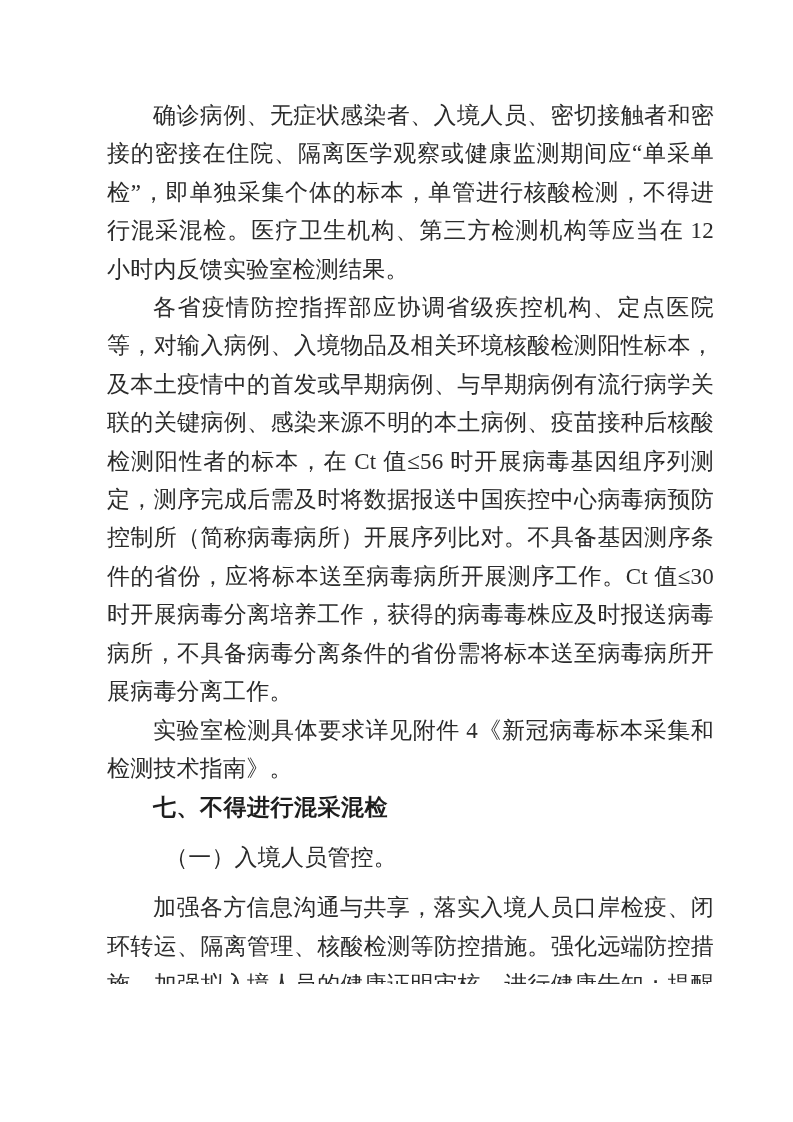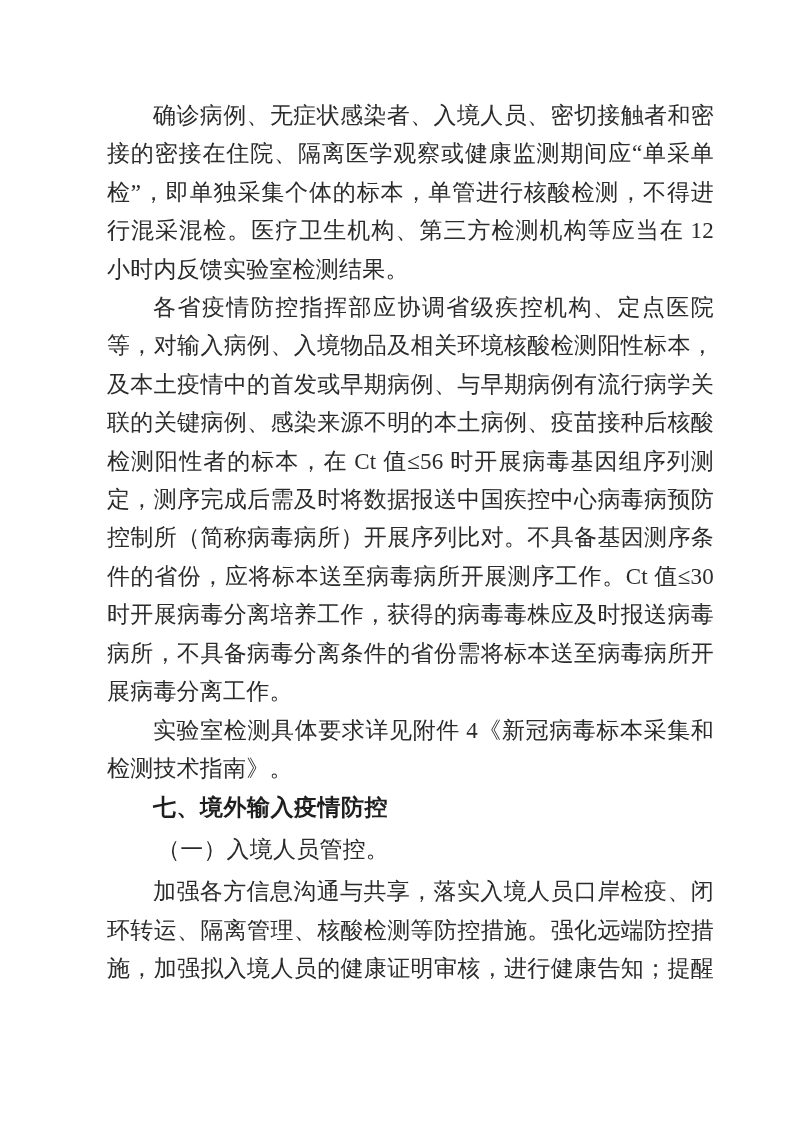--- a/index.html
+++ b/index.html
@@ -37,21 +37,21 @@
     margin: 0;
     font-size: 23px;
     line-height: 38.4px;
     letter-spacing: 0.5px;
     text-indent: 2em;
     font-family: "Liberation Sans", sans-serif;
     font-weight: 700;
     color: #1e1e1e;
   }
   .heading-2 {
-    margin: 4px;
+    margin: 12px;
     font-size: 23px;
     line-height: 38.4px;
     letter-spacing: 0.2px;
     text-indent: 2em;
     font-family: "Liberation Serif", serif;
     font-weight: 400;
   }
   .footer {
     position: absolute;
     left: 0;
@@ -66,20 +66,20 @@
   }
 </style>
 </head>
 <body>
 
 <div class="page">
   <div class="content">
     <p class="para">确诊病例、无症状感染者、入境人员、密切接触者和密接的密接在住院、隔离医学观察或健康监测期间应“单采单检”，即单独采集个体的标本，单管进行核酸检测，不得进行混采混检。医疗卫生机构、第三方检测机构等应当在 12 小时内反馈实验室检测结果。</p>
     <p class="para">各省疫情防控指挥部应协调省级疾控机构、定点医院等，对输入病例、入境物品及相关环境核酸检测阳性标本，及本土疫情中的首发或早期病例、与早期病例有流行病学关联的关键病例、感染来源不明的本土病例、疫苗接种后核酸检测阳性者的标本，在 Ct 值≤56 时开展病毒基因组序列测定，测序完成后需及时将数据报送中国疾控中心病毒病预防控制所（简称病毒病所）开展序列比对。不具备基因测序条件的省份，应将标本送至病毒病所开展测序工作。Ct 值≤30 时开展病毒分离培养工作，获得的病毒毒株应及时报送病毒病所，不具备病毒分离条件的省份需将标本送至病毒病所开展病毒分离工作。</p>
     <p class="para">实验室检测具体要求详见附件 4《新冠病毒标本采集和检测技术指南》。</p>
-    <h2 class="heading-1">七、境外输入疫情防控</h2>
+    <h2 class="heading-1">七、不得进行混采混检</h2>
     <h3 class="heading-2">（一）入境人员管控。</h3>
     <p class="para">加强各方信息沟通与共享，落实入境人员口岸检疫、闭环转运、隔离管理、核酸检测等防控措施。强化远端防控措施，加强拟入境人员的健康证明审核，进行健康告知；提醒旅客遵守健康管理措施和个人防护要求。对入境人员实施“7 天集中隔离医学观察+2 天居家健康监测”管理措施，在集中隔离医学</p>
   </div>
   <div class="footer">
     <span class="page-number">18</span>
   </div>
 </div>
 
 </body></html>

